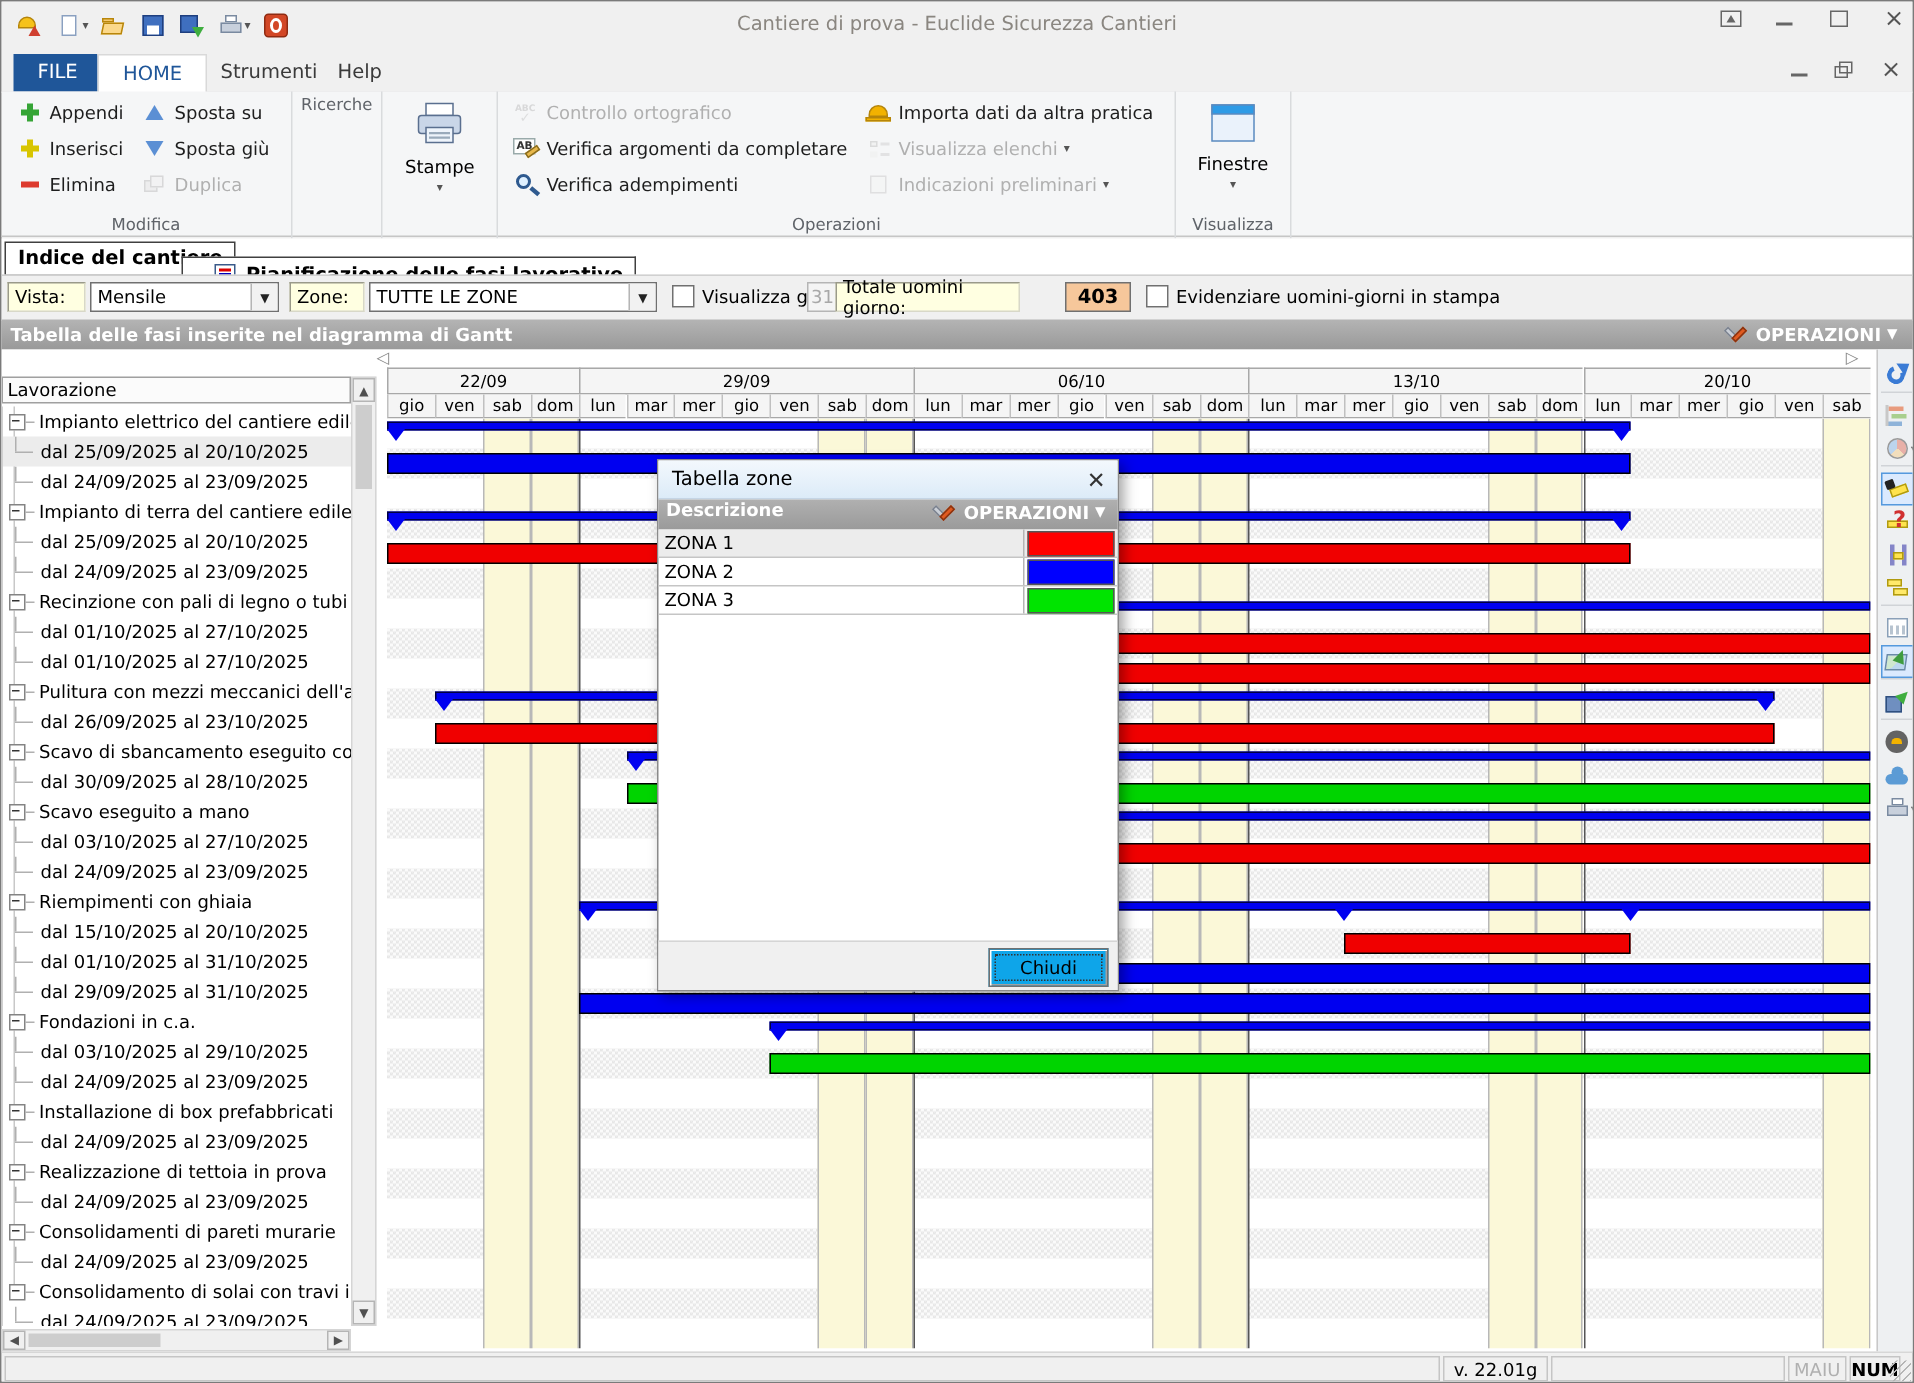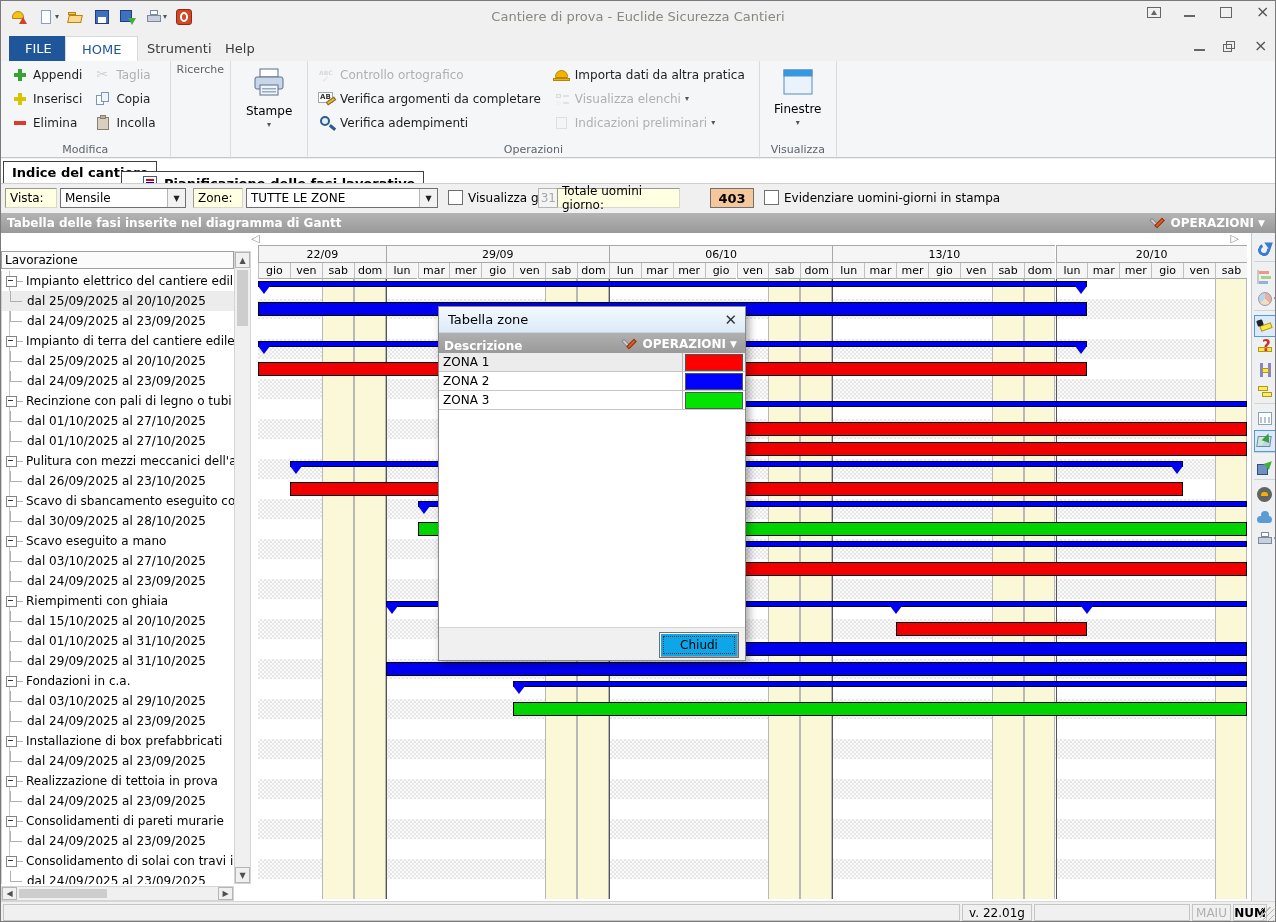--- a/index.html
+++ b/index.html
@@ -189,21 +189,21 @@
   .rtb-item.sel{border:1px solid #5599dd;background:#dbeafe;box-sizing:border-box;}
   .rtb-sep{position:absolute;left:2px;width:21px;height:1px;background:#d0d3d7;}
   .rtb-caret{position:absolute;font-size:7px;color:#444;}
   
   #dialog{position:absolute;left:437px;top:305px;width:306px;height:353px;background:#fff;border:1px solid #8a8a8a;
           box-shadow:3px 3px 8px rgba(0,0,0,.35);}
   #dlg-title{position:absolute;left:0;top:0;width:100%;height:26px;background:linear-gradient(#f3f8fd,#dcebf8);border-bottom:1px solid #c5d5e5;
              box-sizing:border-box;display:flex;align-items:center;padding:0 9px;font-size:13px;}
   #dlg-close{position:absolute;right:8px;top:4px;font-size:15px;color:#333;}
   #dlg-header{position:absolute;left:0;top:26px;width:100%;height:20px;background:linear-gradient(#b0b0b0,#9a9a9a);
-              display:flex;align-items:flex-end;color:#fff;font-weight:bold;font-size:12px;padding:0 5px;box-sizing:border-box;}
+              display:flex;align-items:flex-start;color:#fff;font-weight:bold;font-size:12px;padding:0 5px;box-sizing:border-box;}
   #dlg-header .ops-btn{position:absolute;right:8px;}
   #dlg-rows{position:absolute;left:0;top:46px;width:100%;}
   .zrow{position:relative;width:100%;height:19px;border-bottom:1px solid #c5c5c5;box-sizing:border-box;display:flex;align-items:center;}
   .zrow.sel{background:#ececec;}
   .zlabel{flex:1;padding-left:4px;font-size:12px;border-right:1px solid #b5b5b5;height:100%;display:flex;align-items:center;}
   .zswatch{width:56px;height:15px;margin:0 2px;border:1px solid #555;flex:none;}
   #dlg-footer{position:absolute;left:0;bottom:0;width:100%;height:33px;background:#f0f0f0;border-top:1px solid #d5d5d5;box-sizing:border-box;}
   #dlg-chiudi{position:absolute;right:6px;top:4px;width:78px;height:24px;background:#0ea5e9;border:1px solid #707070;
               box-shadow:inset 1px 1px 0 #fff, inset -1px -1px 0 #a0a0a0;display:flex;align-items:center;justify-content:center;font-size:12px;}
   #dlg-chiudi .focusrect{position:absolute;left:3px;top:3px;right:3px;bottom:3px;border:1px dotted #333;}
@@ -276,31 +276,31 @@
             <div class="rbtn">
               <span class="ic ic-plus-yellow-icon"></span>
               <span>Inserisci</span>
             </div>
             <div class="rbtn">
               <span class="ic ic-minus-red-icon"></span>
               <span>Elimina</span>
             </div>
           </div>
           <div class="rcol">
+            <div class="rbtn">
+              <span class="ic ic-arrow-up-icon"></span>
+              <span>Sposta su</span>
+            </div>
+            <div class="rbtn">
+              <span class="ic ic-arrow-down-icon"></span>
+              <span>Sposta giù</span>
+            </div>
             <div class="rbtn dis-t">
-              <span class="ic ic-scissors-icon dis"></span>
-              <span>Taglia</span>
-            </div>
-            <div class="rbtn">
-              <span class="ic ic-copy-icon"></span>
-              <span>Copia</span>
-            </div>
-            <div class="rbtn">
-              <span class="ic ic-paste-icon"></span>
-              <span>Incolla</span>
+              <span class="ic ic-duplicate-icon dis"></span>
+              <span>Duplica</span>
             </div>
           </div>
         </div>
         <div class="rgroup-label">Modifica</div>
       </div>
       <div class="rgroup">
         <div class="rgroup-label">Ricerche</div>
       </div>
       <div class="rgroup">
         <div class="rgroup-body">

